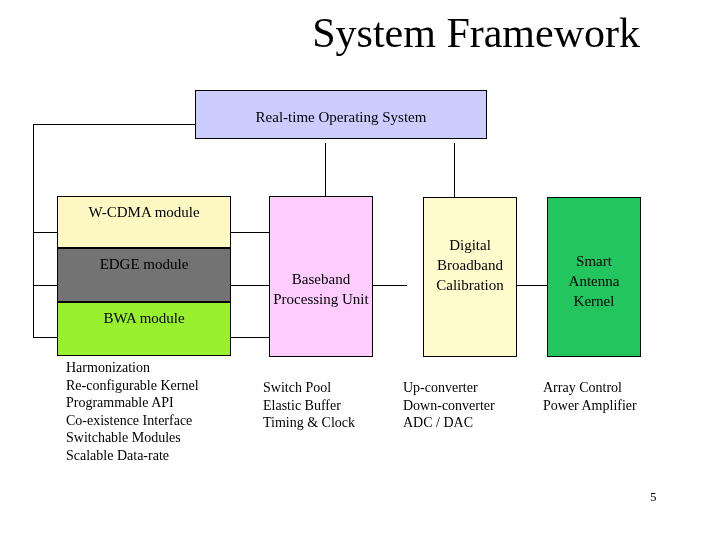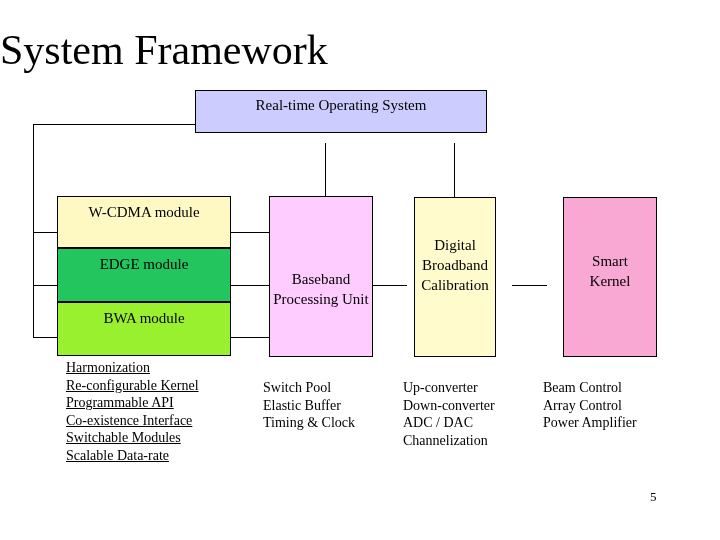--- a/index.html
+++ b/index.html
@@ -8,59 +8,59 @@
     width: 720px;
     height: 540px;
     background: #ffffff;
     font-family: "Liberation Serif", "DejaVu Serif", serif;
     color: #000;
     overflow: hidden;
   }
   .title {
     position: absolute;
     left: 0;
-    top: 27px;
+    top: 10px;
     width: 640px;
     margin: 0;
     font-size: 42px;
     font-weight: normal;
-    text-align: left;
+    text-align: right;
     line-height: 1.1;
     white-space: nowrap;
   }
   .line { position: absolute; background: #000; }
   .hline { height: 1px; }
   .vline { width: 1px; }
   .box {
     position: absolute;
     box-sizing: border-box;
     border: 1px solid #000;
     text-align: center;
     font-size: 15px;
   }
   
-  .rtos { left: 195px; top: 90px; width: 292px; height: 43px; padding-top: 6px; }
+  .rtos { left: 195px; top: 90px; width: 292px; height: 49px; padding-top: 18px; }
   
   .module { left: 57px; width: 174px; padding-top: 7px; }
   .m0 { top: 196px; height: 52px; }
   .m1 { top: 248px; height: 54px; }
   .m2 { top: 302px; height: 54px; }
   
   .block { line-height: 20px; }
   .b0 { left: 269px; top: 196px; width: 104px; height: 161px; padding-top: 72px; }
-  .b1 { left: 414px; top: 197px; width: 82px; height: 160px; padding-top: 37px; }
+  .b1 { left: 423px; top: 197px; width: 94px; height: 160px; padding-top: 37px; }
   .b2 { left: 547px; top: 197px; width: 94px;  height: 160px; padding-top: 53px; }
   
   .flist {
     position: absolute;
     font-size: 14px;
     line-height: 17.6px;
     white-space: nowrap;
   }
-  .fl0 { left: 66px;  top: 359px; text-decoration: underline; }
+  .fl0 { left: 66px;  top: 359px; }
   .fl1 { left: 263px; top: 379px; }
   .fl2 { left: 403px; top: 379px; }
   .fl3 { left: 543px; top: 379px; }
   .page-number {
     position: absolute;
     left: 650px;
     top: 489px;
     font-size: 13px;
   }
 </style>
@@ -84,61 +84,60 @@
   <div class="line hline" style="left:373px; top:285px; width:34px;"></div>
   <div class="line hline" style="left:512px; top:285px; width:35px;"></div>
 
   <div class="box rtos" style="background-color: rgb(204, 204, 255);">
     <span>Real-time Operating System</span>
   </div>
 
   <div class="box module m0" style="background-color: #fef9c3;">
     <span>W-CDMA module</span>
   </div>
-  <div class="box module m1" style="background-color: #22c55e;">
+  <div class="box module m1" style="background-color: #737373;">
     <span>EDGE module</span>
   </div>
   <div class="box module m2" style="background-color: rgb(153, 240, 47);">
     <span>BWA module</span>
   </div>
 
   <div class="box block b0" style="background-color: rgb(255, 204, 255);">
       <div>Baseband</div>
       <div>Processing Unit</div>
     </div>
   <div class="box block b1" style="background-color: rgb(255, 251, 204);">
       <div>Digital</div>
       <div>Broadband</div>
       <div>Calibration</div>
     </div>
-  <div class="box block b2" style="background-color: #f9a8d4; margin-left: 16px;">
+  <div class="box block b2" style="background-color: #22c55e;">
       <div>Smart</div>
+      <div>Antenna</div>
       <div>Kernel</div>
     </div>
 
   <div class="flist fl0">
       <div>Harmonization</div>
       <div>Re-configurable Kernel</div>
       <div>Programmable API</div>
       <div>Co-existence Interface</div>
       <div>Switchable Modules</div>
       <div>Scalable Data-rate</div>
     </div>
   <div class="flist fl1">
       <div>Switch Pool</div>
       <div>Elastic Buffer</div>
       <div>Timing &amp; Clock</div>
     </div>
   <div class="flist fl2">
       <div>Up-converter</div>
       <div>Down-converter</div>
       <div>ADC / DAC</div>
-      <div>Channelization</div>
     </div>
   <div class="flist fl3">
-      <div>Beam Control</div>
       <div>Array Control</div>
       <div>Power Amplifier</div>
     </div>
 
   <div class="page-number">5</div>
 
 </div>
 
 </body></html>

